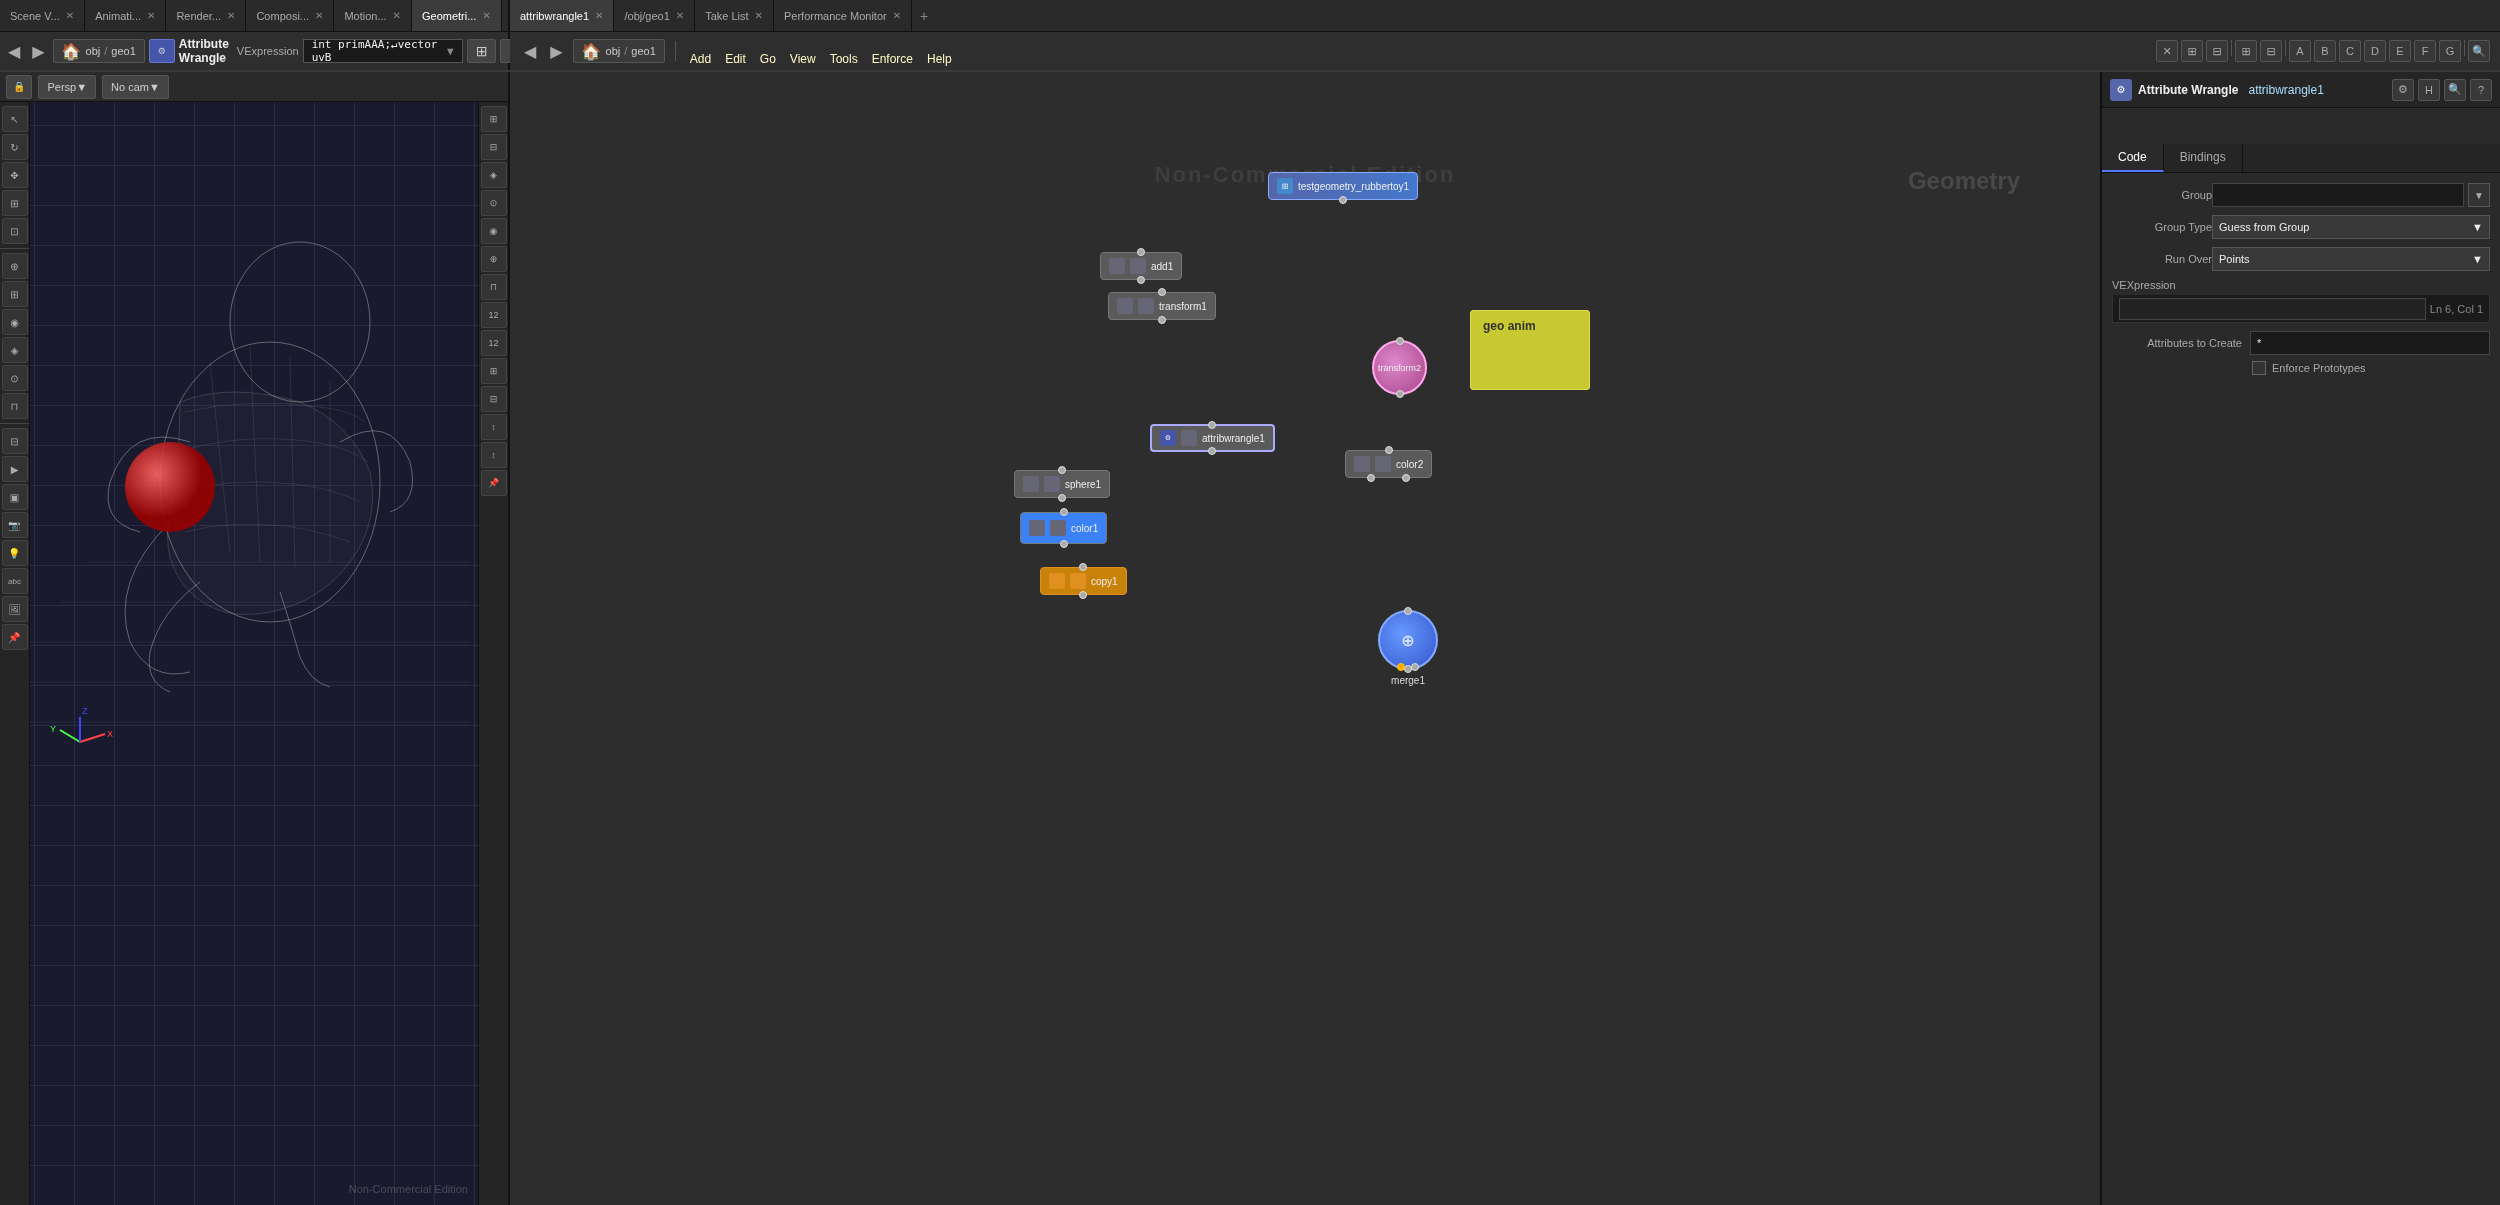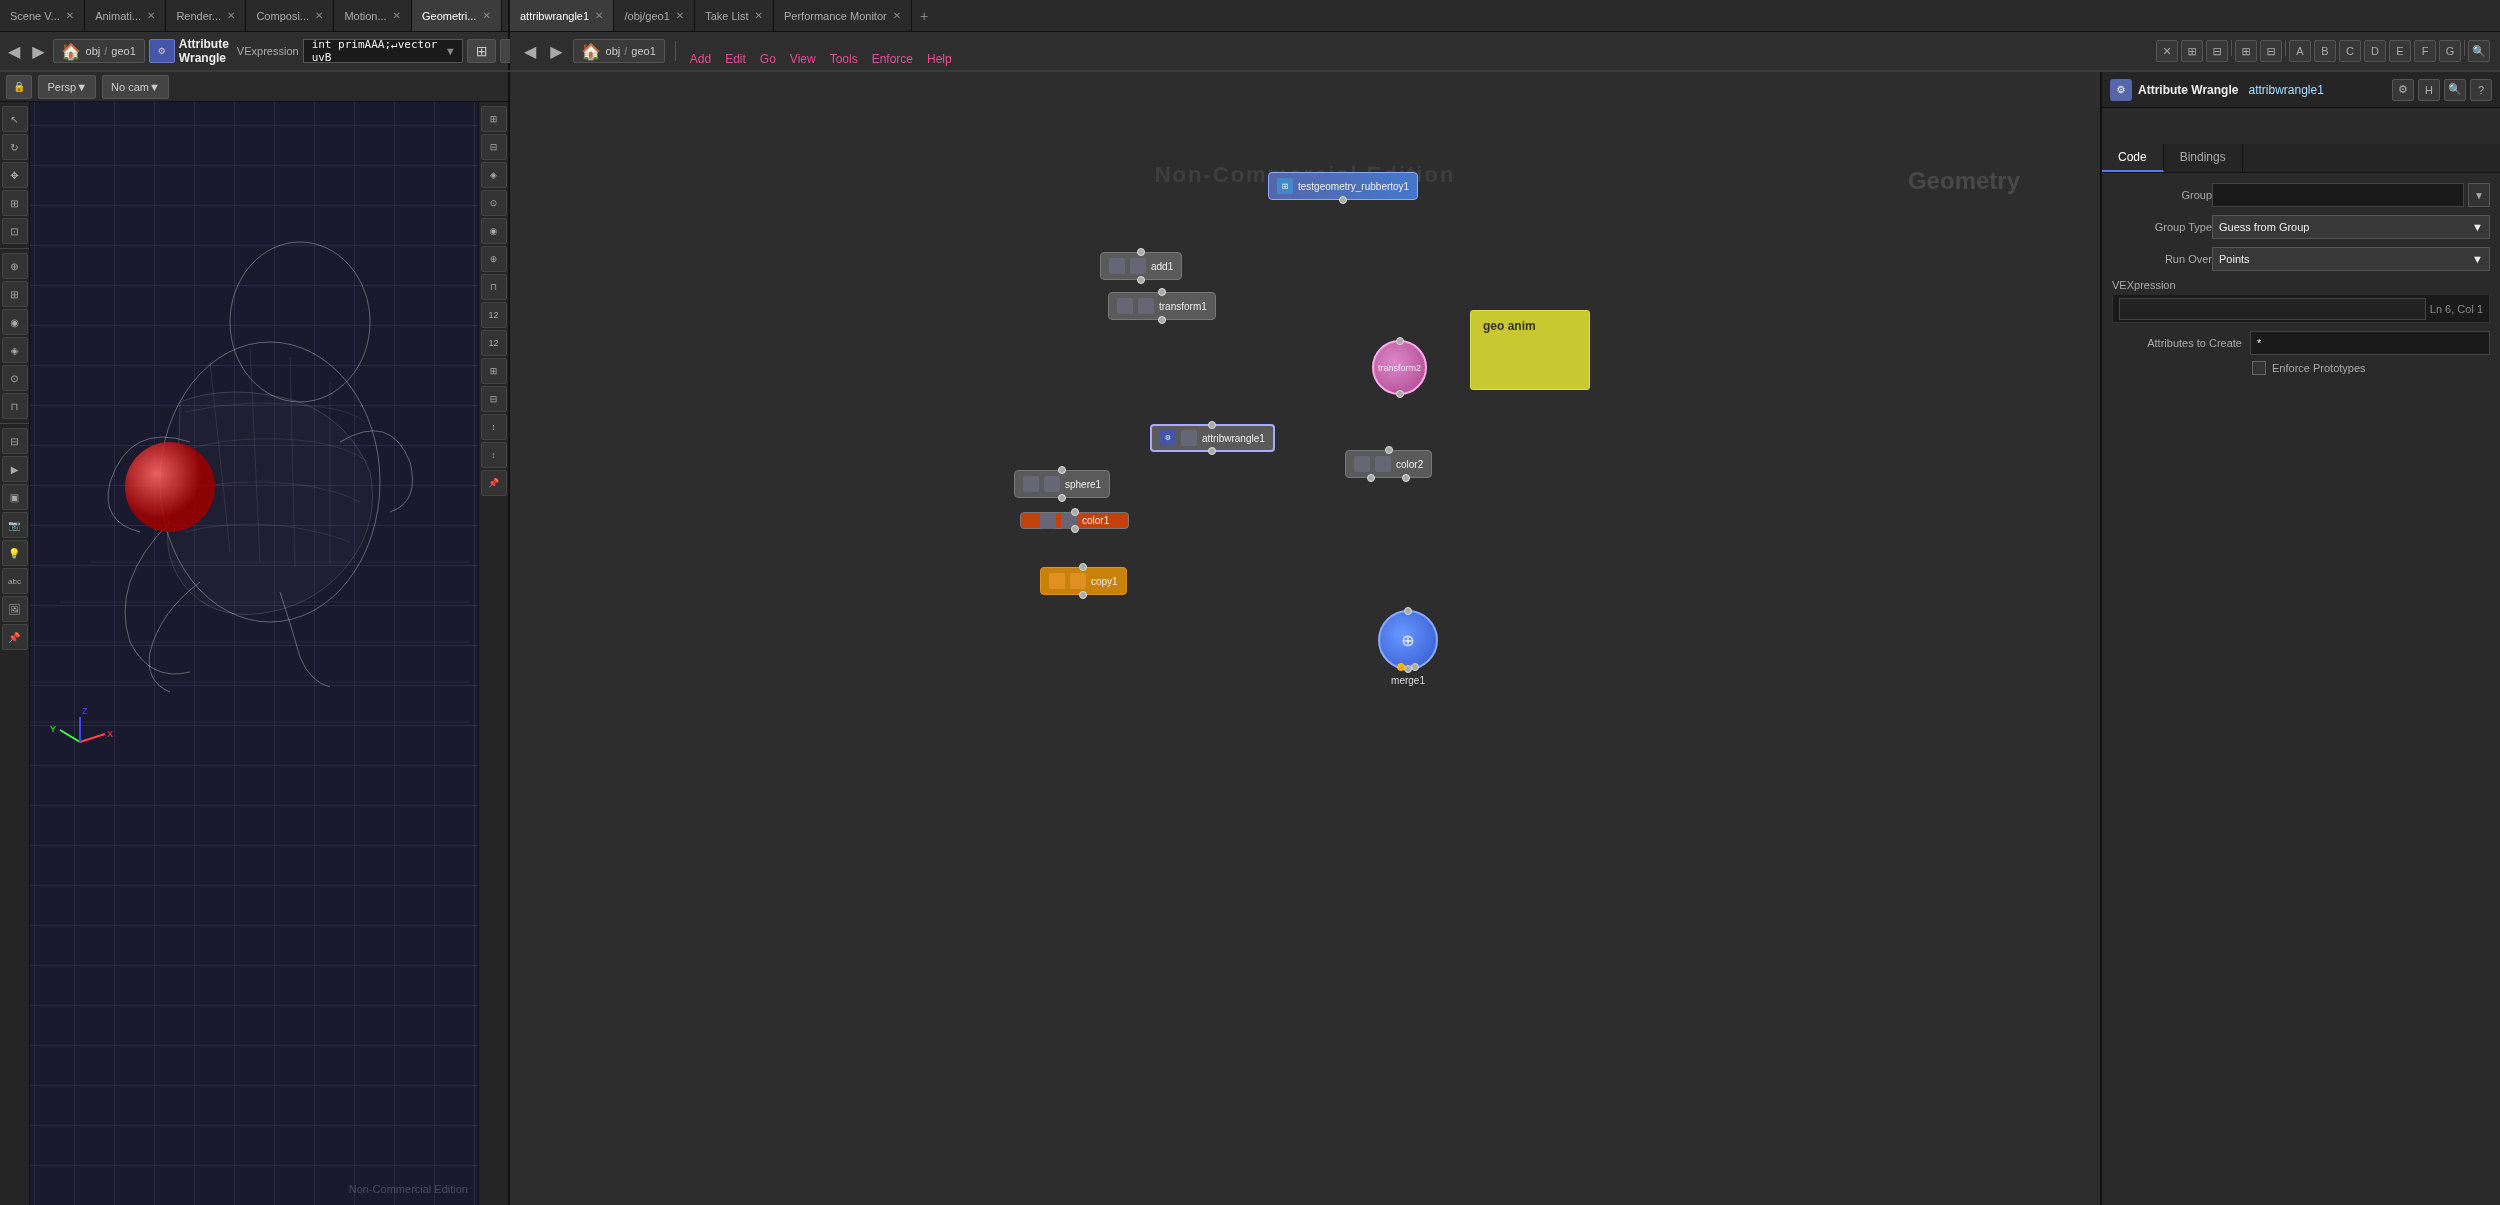--- a/index.html
+++ b/index.html
@@ -205,21 +205,21 @@
     
     .center-panel {
       flex: 1;
       display: flex;
       flex-direction: column;
       background: #2d2d2d;
       position: relative;
       overflow: hidden;
     }
     .node-menu-item {
-      color: #ec4899;
+      color: #fef9c3;
       cursor: pointer;
       font-size: 12px;
       padding: 0 4px;
       margin-top: 16px;
     }
     .node-graph {
       flex: 1;
       position: relative;
       overflow: hidden;
       background: #2d2d2d;
@@ -819,21 +819,21 @@
         <div style="background:#5a5a5a;border:1px solid #777;border-radius:4px;display:flex;align-items:center;height:28px;padding:0 8px;font-size:10px;color:#eee;gap:5px;position:relative;">
           <div style="width:16px;height:16px;background:#667;border-radius:2px;"></div>
           <div style="width:16px;height:16px;background:#667;border-radius:2px;"></div>
           <span>sphere1</span>
           <div style="position:absolute;top:-5px;left:50%;transform:translateX(-50%);width:8px;height:8px;border-radius:50%;background:#aaa;border:1px solid #ddd;"></div>
           <div style="position:absolute;bottom:-5px;left:50%;transform:translateX(-50%);width:8px;height:8px;border-radius:50%;background:#aaa;border:1px solid #ddd;"></div>
         </div>
       </div>
 
       <div style="position:absolute;left:510px;top:440px;">
-        <div style="background:#c2410c;border:1px solid #777;border-radius:4px;display:flex;align-items:center;height:17px;padding:0 19px;font-size:10px;color:#eee;gap:5px;position:relative;">
+        <div style="background:#3b82f6;border:1px solid #777;border-radius:4px;display:flex;align-items:center;height:32px;padding:0 8px;font-size:10px;color:#eee;gap:5px;position:relative;">
           <div style="width:16px;height:16px;background:#667;border-radius:2px;"></div>
           <div style="width:16px;height:16px;background:#667;border-radius:2px;"></div>
           <span>color1</span>
           <div style="position:absolute;top:-5px;left:50%;transform:translateX(-50%);width:8px;height:8px;border-radius:50%;background:#aaa;border:1px solid #ddd;"></div>
           <div style="position:absolute;bottom:-5px;left:50%;transform:translateX(-50%);width:8px;height:8px;border-radius:50%;background:#aaa;border:1px solid #ddd;"></div>
         </div>
       </div>
 
       <div style="position:absolute;left:530px;top:495px;">
         <div style="background:#c8820a;border:1px solid #e09020;border-radius:4px;display:flex;align-items:center;height:28px;padding:0 8px;font-size:10px;color:#eee;gap:5px;position:relative;">

